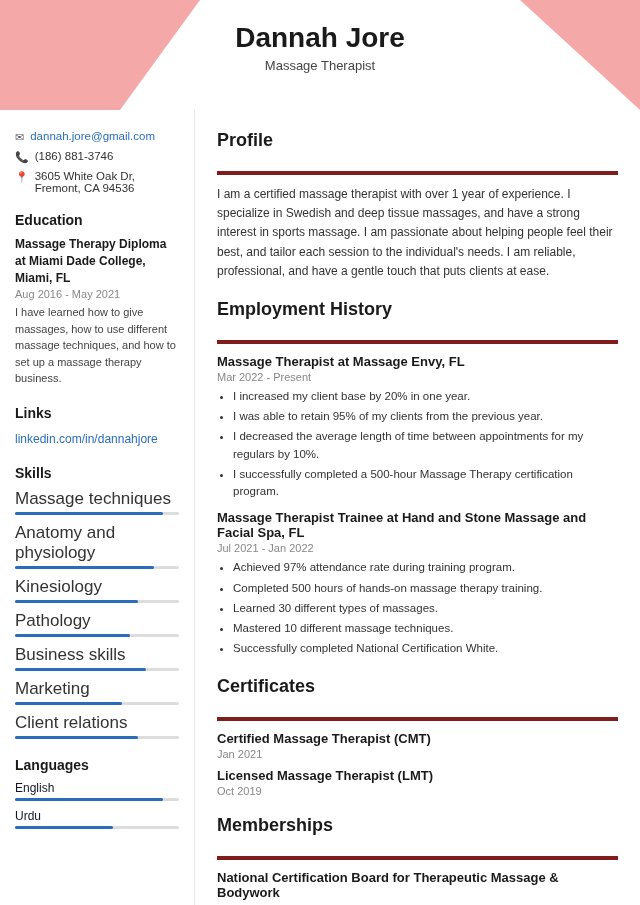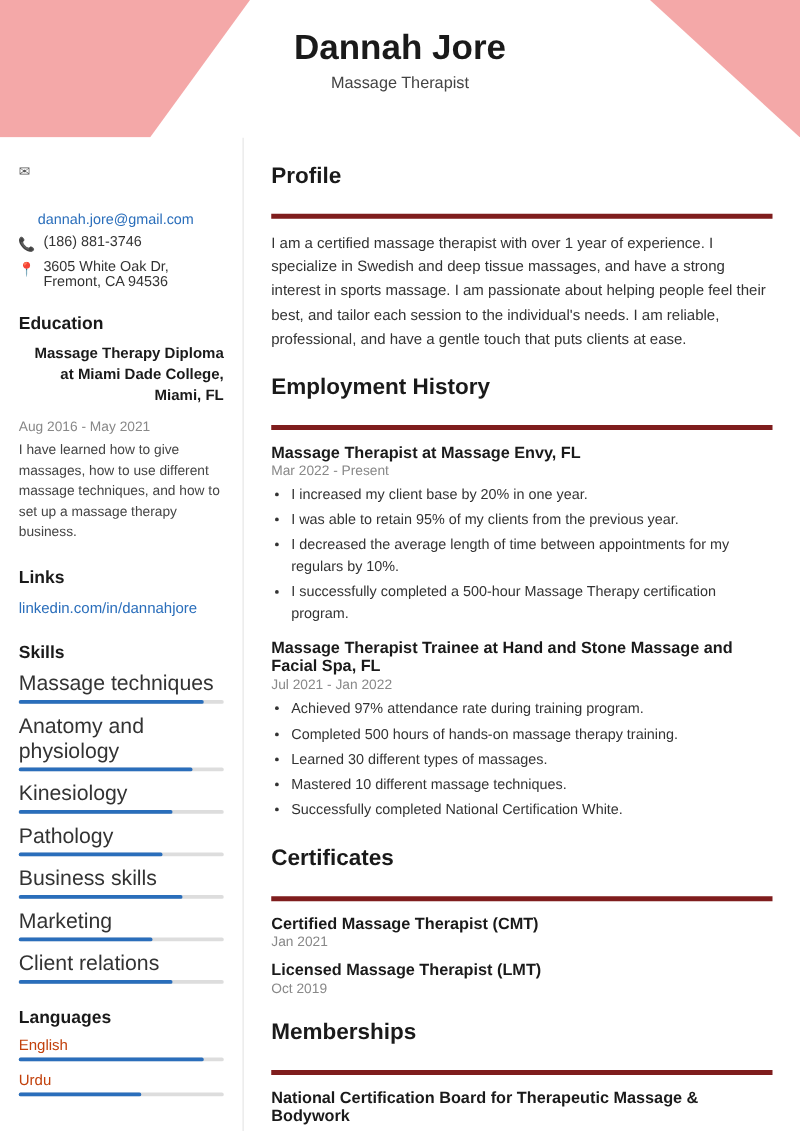--- a/index.html
+++ b/index.html
@@ -90,29 +90,27 @@
     .contact-icon {
       font-size: 11px;
       margin-top: 1px;
       color: #555;
       flex-shrink: 0;
     }
     .contact-email {
       color: #2a6ebb;
       text-decoration: none;
       font-size: 11.5px;
-      margin-top: 40px;
     }
     .edu-degree {
       font-size: 12px;
       font-weight: bold;
       color: #1a1a1a;
       line-height: 1.4;
-      margin-bottom: 12px;
-      text-align: right;
+      margin-bottom: 2px;
     }
     .edu-date {
       font-size: 11px;
       color: #888;
       margin-bottom: 4px;
     }
     .edu-desc {
       font-size: 11px;
       color: #444;
       line-height: 1.5;
@@ -139,21 +137,21 @@
     .skill-bar-fill {
       height: 3px;
       background: #2a6ebb;
       border-radius: 2px;
     }
     .lang-item {
       margin-bottom: 8px;
     }
     .lang-name {
       font-size: 12px;
-      color: #c2410c;
+      color: #0f172a;
       margin-bottom: 3px;
     }
     
     .main {
       flex: 1;
       padding: 20px 22px 20px 22px;
     }
     .main-section {
       margin-bottom: 18px;
     }

